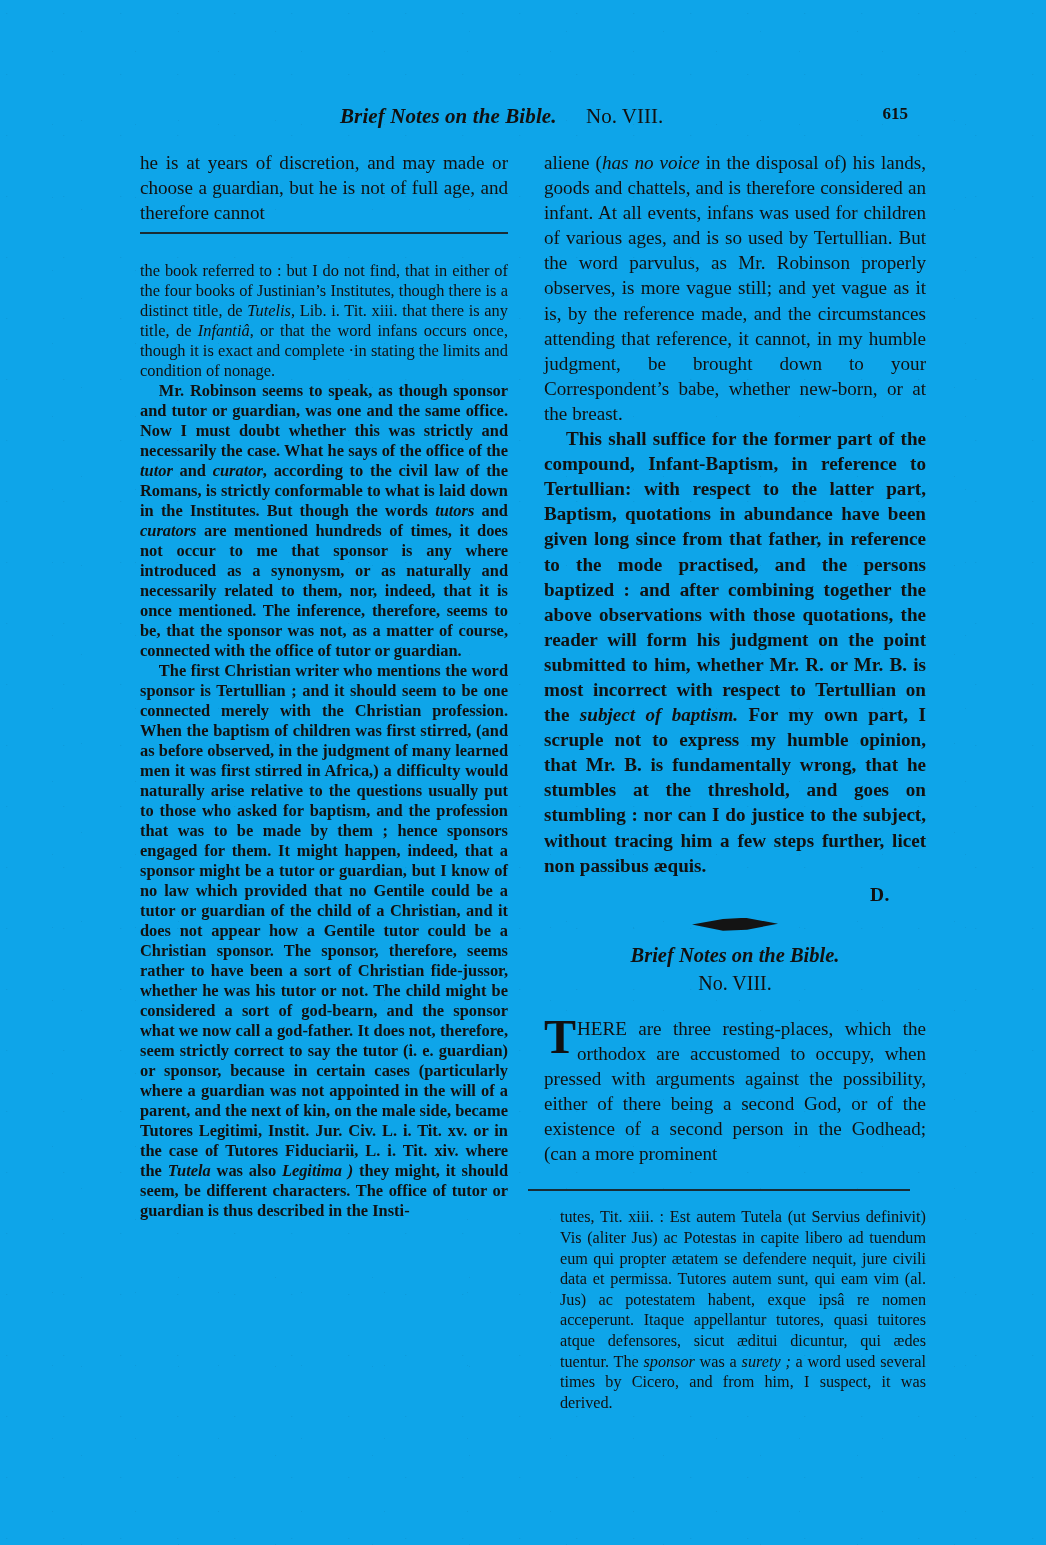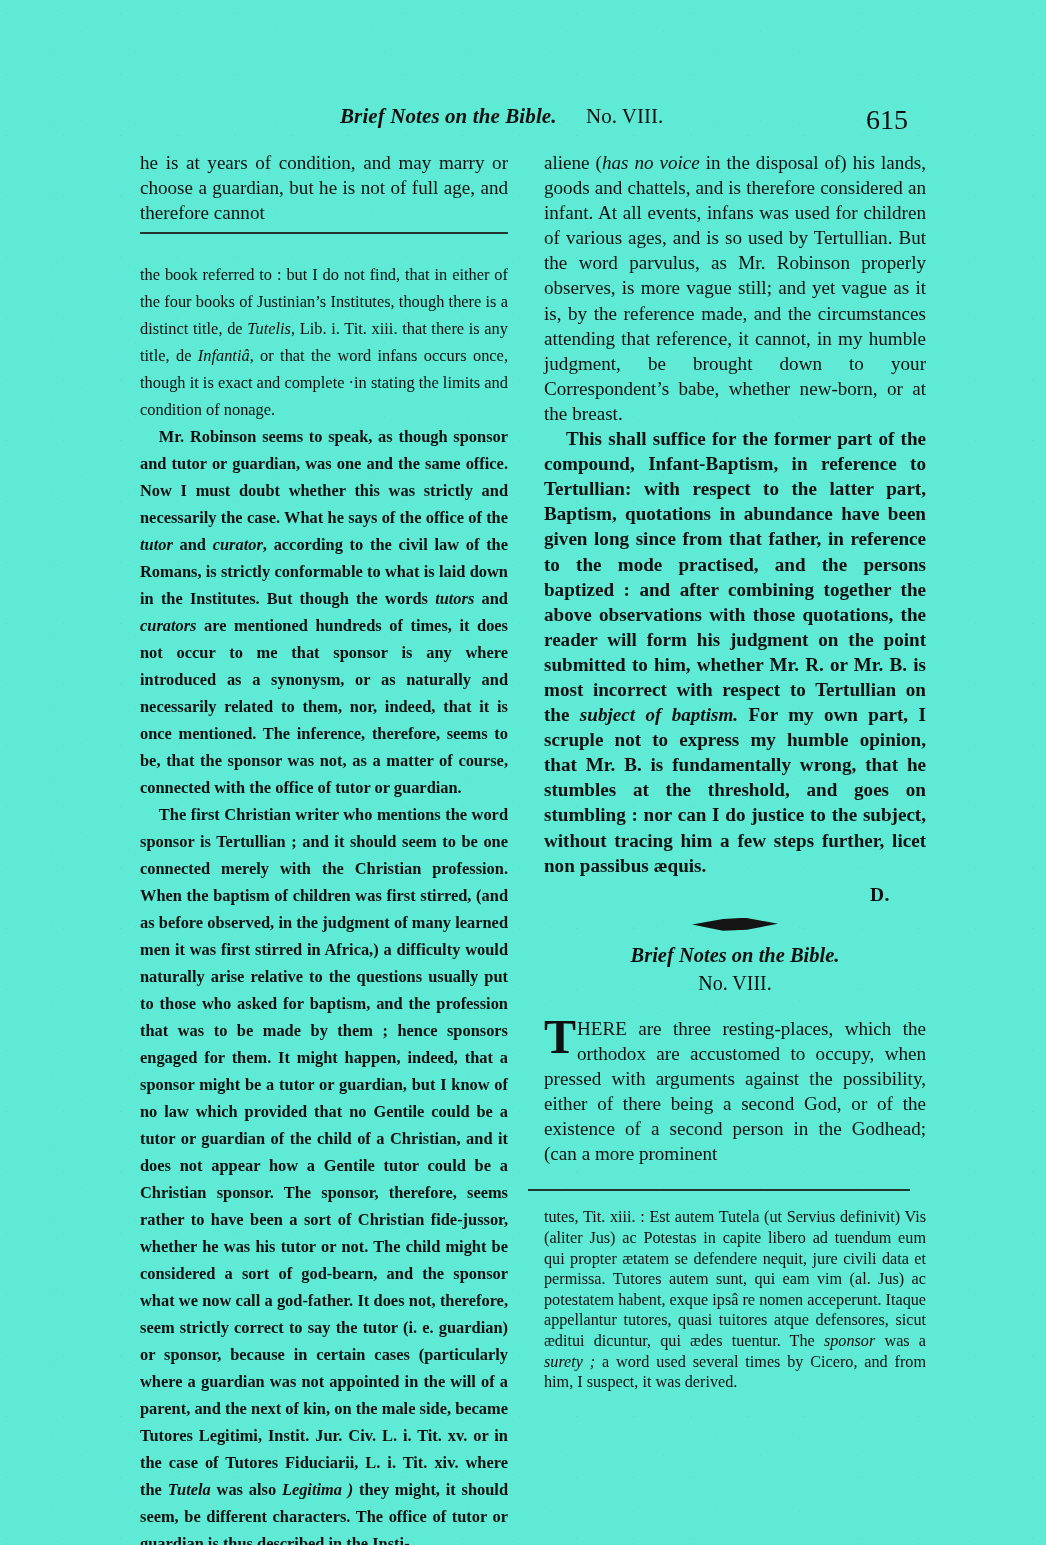--- a/index.html
+++ b/index.html
@@ -12,21 +12,21 @@
     font-family: "Liberation Serif", "DejaVu Serif", serif;
     color: #111111;
     -webkit-font-smoothing: none;
   }
 
   #page {
     position: relative;
     width: 1046px;
     height: 1545px;
     margin: 0 auto;
-    background: #5eead4;
+    background: #0ea5e9;
     overflow: hidden;
   }
 
   
   .runhead {
     position: absolute;
     left: 140px;
     top: 104px;
     width: 768px;
     height: 30px;
@@ -45,22 +45,22 @@
     position: absolute;
     left: 446px;
     top: 0;
     font-size: 21px;
     white-space: nowrap;
   }
   .runhead .rh-page {
     position: absolute;
     right: 0;
     top: 0;
-    font-size: 28px;
-    font-weight: normal;
+    font-size: 17px;
+    font-weight: bold;
     white-space: nowrap;
   }
 
   
   .col {
     position: absolute;
     top: 150px;
   }
   .col-left  { left: 140px;  width: 368px; }
   .col-right { left: 544px;  width: 382px; }
@@ -71,30 +71,31 @@
   .body-lg {
     font-size: 19.1px;
     line-height: 25.1px;
     text-align: justify;
     text-justify: inter-word;
     letter-spacing: 0px;
     word-spacing: 0.2px;
   }
   .body-sm {
     font-size: 16.4px;
-    line-height: 27px;
+    line-height: 20px;
     text-align: justify;
     text-justify: inter-word;
     word-spacing: 0px;
   }
   .body-fn {
     font-size: 16.2px;
     line-height: 20.6px;
     text-align: justify;
     text-justify: inter-word;
+    margin-left: 16px;
   }
   .indent { text-indent: 1.15em; font-weight: bold; }
   .noindent { text-indent: 0; }
 
   i, .it { font-style: italic; }
 
   
   .fn-rule {
     border: 0;
     border-top: 2px solid #1b1b1b;
@@ -185,21 +186,21 @@
 <div id="page">
 
   <div class="runhead">
     <span class="rh-title">Brief Notes on the Bible.</span>
     <span class="rh-no">No. VIII.</span>
     <span class="rh-page">615</span>
   </div>
 
   <div class="col col-left">
 
-    <p class="blk body-lg noindent">he is at years of condition, and may marry or choose a guardian, but he is not of full age, and therefore cannot</p>
+    <p class="blk body-lg noindent">he is at years of discretion, and may made or choose a guardian, but he is not of full age, and therefore cannot</p>
 
     <div style="height:36px"></div>
 
     <div id="left-footnote">
         <p class="blk body-sm noindent"><span>the book referred to : but I do not find, that in either of the four books of Justinian’s Institutes, though there is a distinct title, de </span><span class="it">Tutelis</span><span>, Lib. i. Tit. xiii. that there is any title, de </span><span class="it">Infantiâ</span><span>, or that the word infans occurs once, though it is exact and complete ·in stating the limits and condition of nonage.</span></p>
         <p class="blk body-sm indent"><span>Mr. Robinson seems to speak, as though sponsor and tutor or guardian, was one and the same office. Now I must doubt whether this was strictly and necessarily the case. What he says of the office of the </span><span class="it">tutor</span><span> and </span><span class="it">curator</span><span>, according to the civil law of the Romans, is strictly conformable to what is laid down in the Institutes. But though the words </span><span class="it">tutors</span><span> and </span><span class="it">curators</span><span> are mentioned hundreds of times, it does not occur to me that sponsor is any where introduced as a synonysm, or as naturally and necessarily related to them, nor, indeed, that it is once mentioned. The inference, therefore, seems to be, that the sponsor was not, as a matter of course, connected with the office of tutor or guardian.</span></p>
         <p class="blk body-sm indent"><span>The first Christian writer who mentions the word sponsor is Tertullian ; and it should seem to be one connected merely with the Christian profession. When the baptism of children was first stirred, (and as before observed, in the judgment of many learned men it was first stirred in Africa,) a difficulty would naturally arise relative to the questions usually put to those who asked for baptism, and the profession that was to be made by them ; hence sponsors engaged for them. It might happen, indeed, that a sponsor might be a tutor or guardian, but I know of no law which provided that no Gentile could be a tutor or guardian of the child of a Christian, and it does not appear how a Gentile tutor could be a Christian sponsor. The sponsor, therefore, seems rather to have been a sort of Christian fide-jussor, whether he was his tutor or not. The child might be considered a sort of god-bearn, and the sponsor what we now call a god-father. It does not, therefore, seem strictly correct to say the tutor (i. e. guardian) or sponsor, because in certain cases (particularly where a guardian was not appointed in the will of a parent, and the next of kin, on the male side, became Tutores Legitimi, Instit. Jur. Civ. L. i. Tit. xv. or in the case of Tutores Fiduciarii, L. i. Tit. xiv. where the </span><span class="it">Tutela</span><span> was also </span><span class="it">Legitima )</span><span> they might, it should seem, be different characters. The office of tutor or guardian is thus described in the Insti-</span></p>
       </div>
   </div>
 

